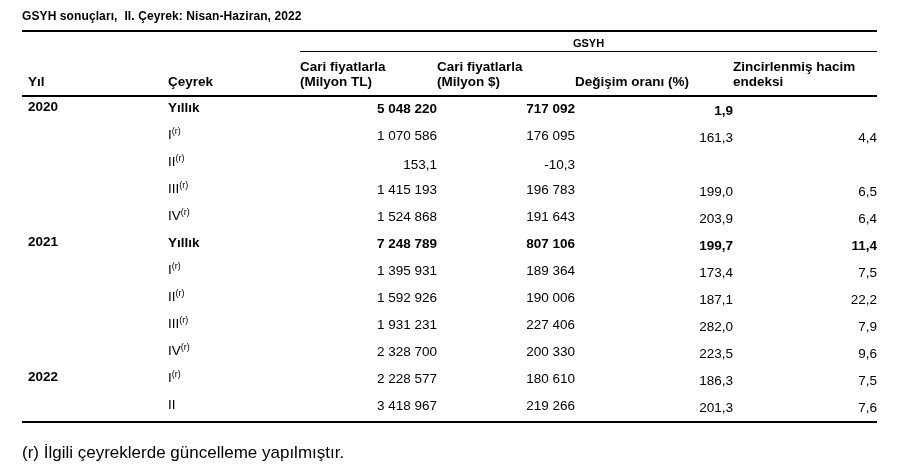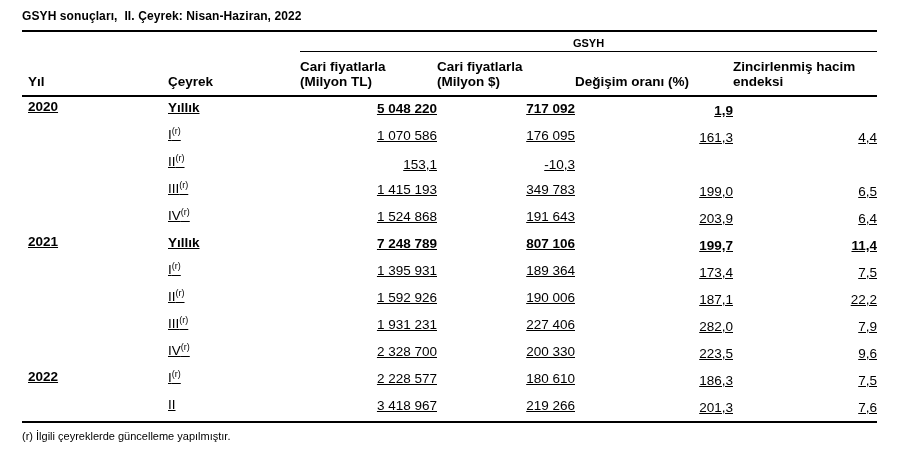--- a/index.html
+++ b/index.html
@@ -37,30 +37,30 @@
   .header-row {
     align-items:end;
     font-weight:bold;
     font-size:13.5px;
     line-height:15px;
     padding:7px 0 6px 0;
   }
   .header-row .num { text-align:left; white-space:pre-line; }
   .header-rule { border-top:2px solid #000; }
 
-  .row { height:27px; align-items:center; font-size:13.5px;text-decoration:underline; }
+  .row { height:27px; align-items:center; font-size:13.5px; }
   .row .num { text-align:right; }
   .row .cell-year, .row .cell-quarter { position:relative; top:-4px; }
   .row .cell-tl, .row .cell-usd { position:relative; top:-2px; }
   .cell-year { padding-left:6px; font-weight:bold; }
   .row.bold .cell-quarter, .row.bold .num { font-weight:bold; }
   sup.rev { font-size:9px; vertical-align:5px; }
 
   .bottom-rule { border-top:2px solid #000; }
-  .footnote { margin-top:7px; font-size:11px; }
+  .footnote { margin-top:20px; font-size:17px; }
 </style>
 </head>
 <body>
 
 <div class="page">
   <div class="content">
 
     <div class="title">GSYH sonuçları,  II. Çeyrek: Nisan-Haziran, 2022</div>
     <div class="title-rule"></div>
 
@@ -98,21 +98,21 @@
         <div class="row grid6">
     <div class="cell-year"></div>
     <div class="cell-quarter"><span>II</span><sup class="rev">(r)</sup></div>
     <div class="num">153,1</div>
     <div class="num">-10,3</div>
   </div>
         <div class="row grid6">
     <div class="cell-year"></div>
     <div class="cell-quarter"><span>III</span><sup class="rev">(r)</sup></div>
     <div class="num cell-tl">1 415 193</div>
-    <div class="num cell-usd">349 783</div>
+    <div class="num cell-usd">196 783</div>
     <div class="num">199,0</div>
     <div class="num">6,5</div>
   </div>
         <div class="row grid6">
     <div class="cell-year"></div>
     <div class="cell-quarter"><span>IV</span><sup class="rev">(r)</sup></div>
     <div class="num cell-tl">1 524 868</div>
     <div class="num cell-usd">191 643</div>
     <div class="num">203,9</div>
     <div class="num">6,4</div>

